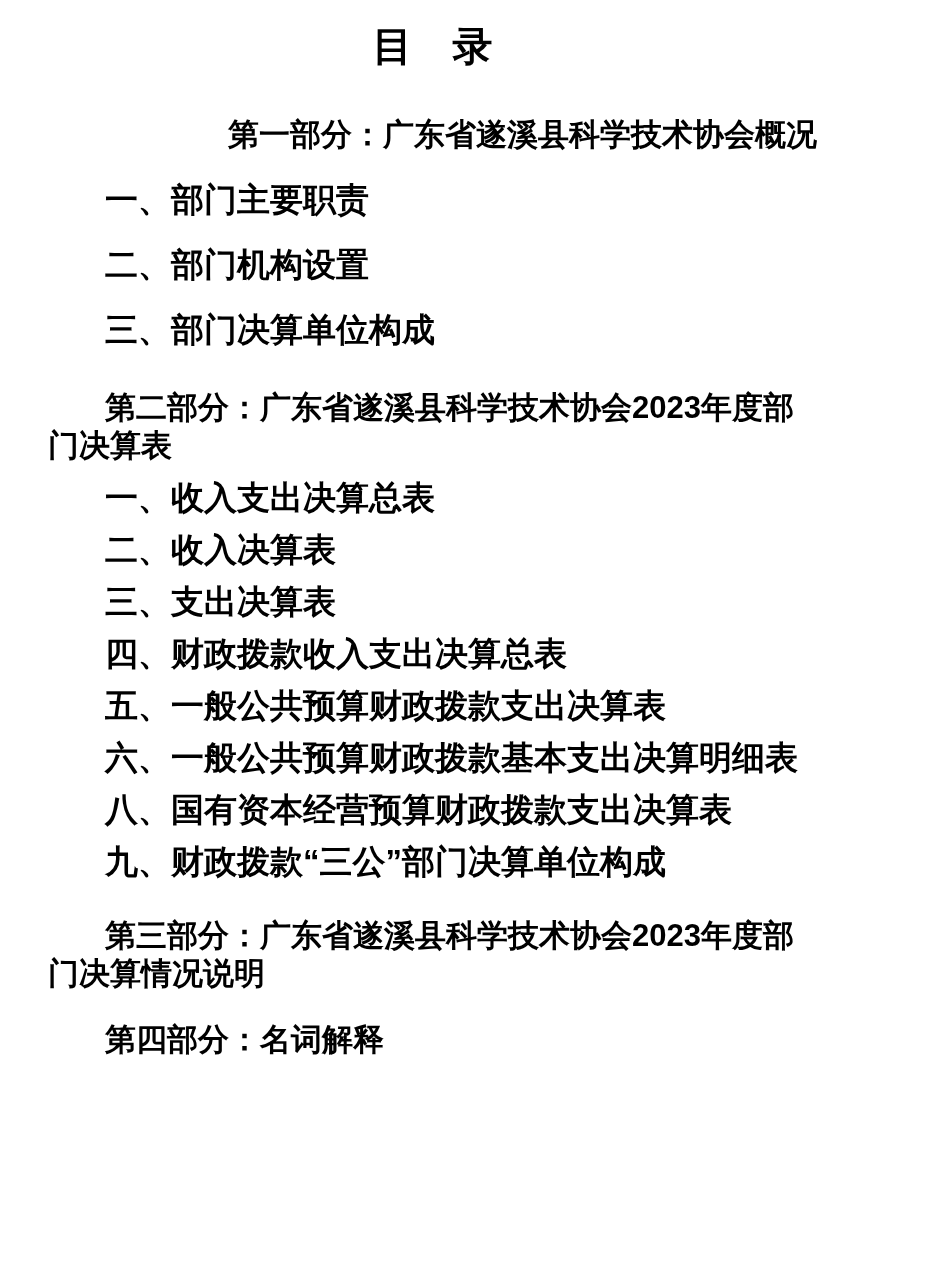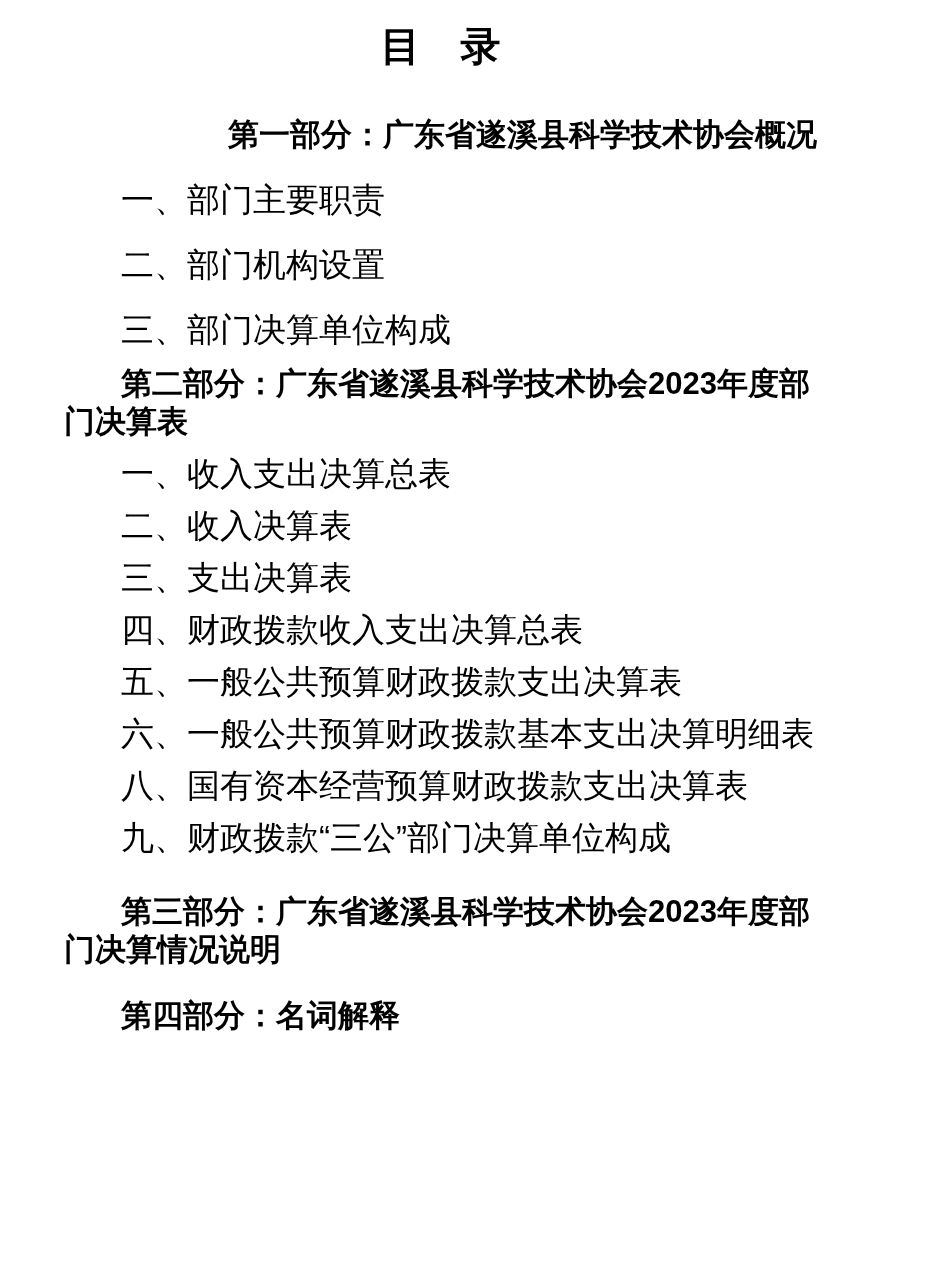--- a/index.html
+++ b/index.html
@@ -10,46 +10,46 @@
   }
   .page {
     position: relative;
     width: 880px;
     height: 1261px;
     background: #ffffff;
     color: #000000;
     font-family: "Liberation Sans", sans-serif;
     overflow: hidden;
     box-sizing: border-box;
-    padding: 22px 63px 0 64px;
+    padding: 22px 63px 0 48px;
   }
   .doc-title {
     margin: 0;
     font-size: 40px;
     line-height: 48px;
     font-weight: 700;
     text-align: center;
     white-space: pre;
   }
   .para {
     margin: 0;
     font-size: 33px;
     line-height: 38px;
     text-indent: 57px;
-    font-weight: 400;
+    font-weight: 700;
     word-break: break-all;
     overflow-wrap: anywhere;
   }
   .heading {
     font-size: 31px;
     font-weight: 700;
   }
   .h-part1 { margin-top: 46px; text-align: right; }
   .sec1 .item { margin-top: 27px; }
-  .h-part2 { margin-top: 16px; }
+  .h-part2 { margin-top: 40px; }
   .sec2 .item { margin-top: 14px; }
   .h-part3 { margin-top: 36px; }
   .h-part4 { margin-top: 28px; }
 </style>
 </head>
 <body>
 
 <div class="page">
 
   <h1 class="doc-title">目　录</h1>

